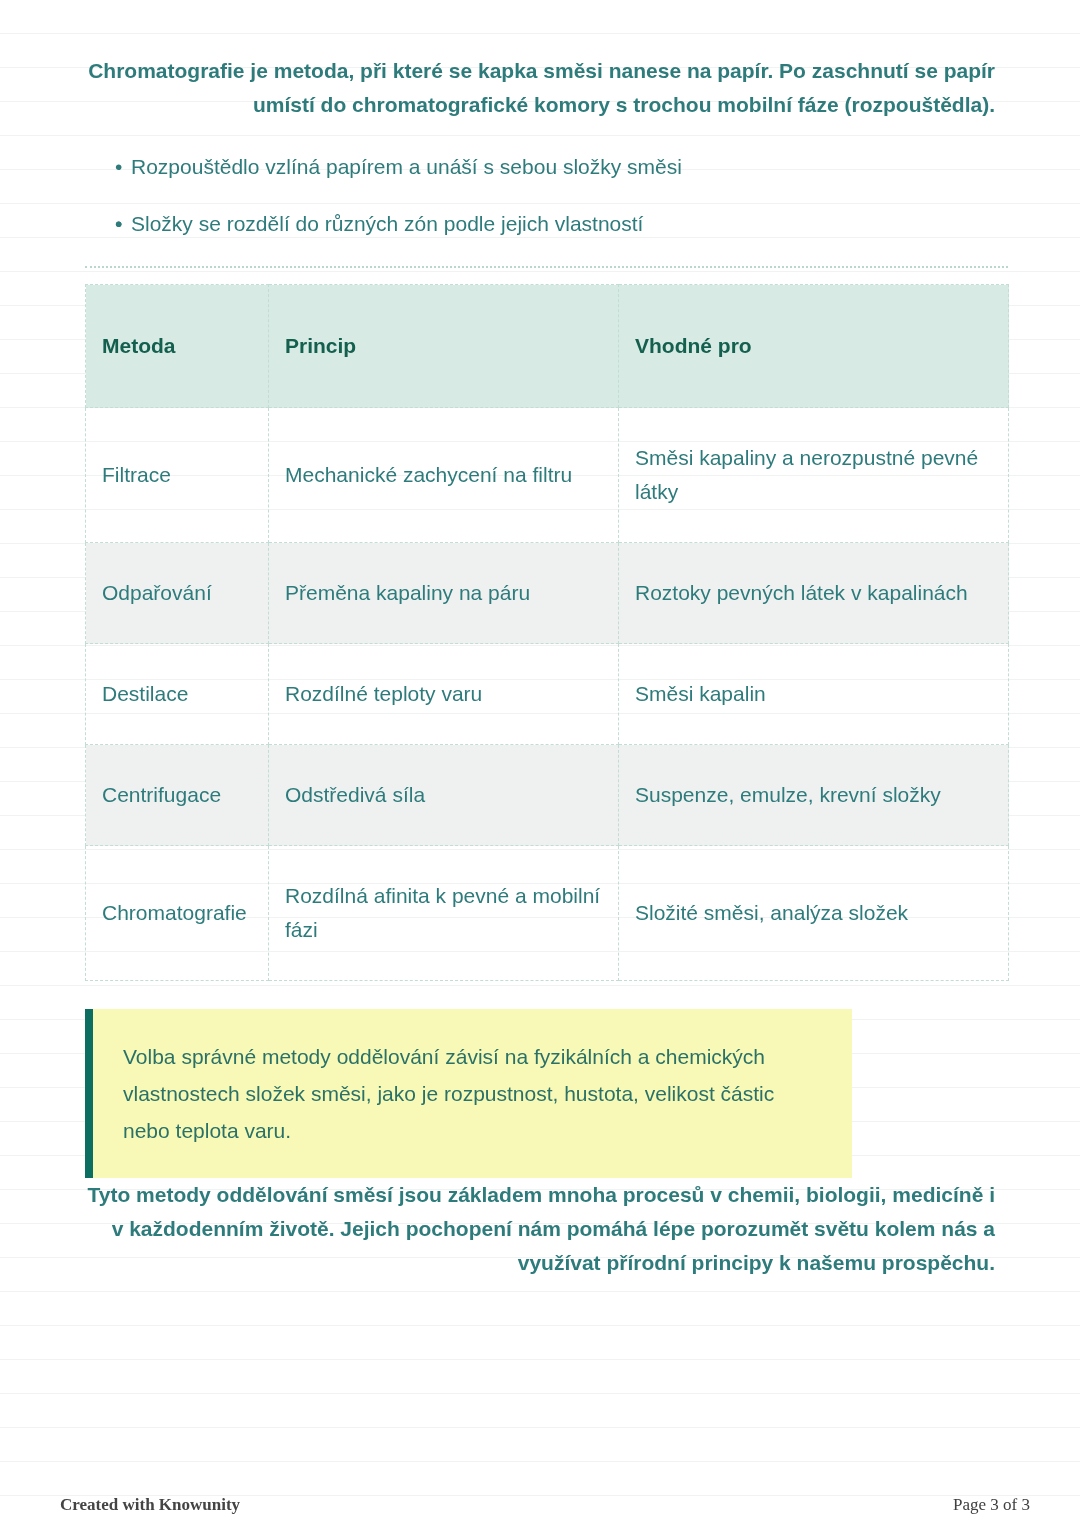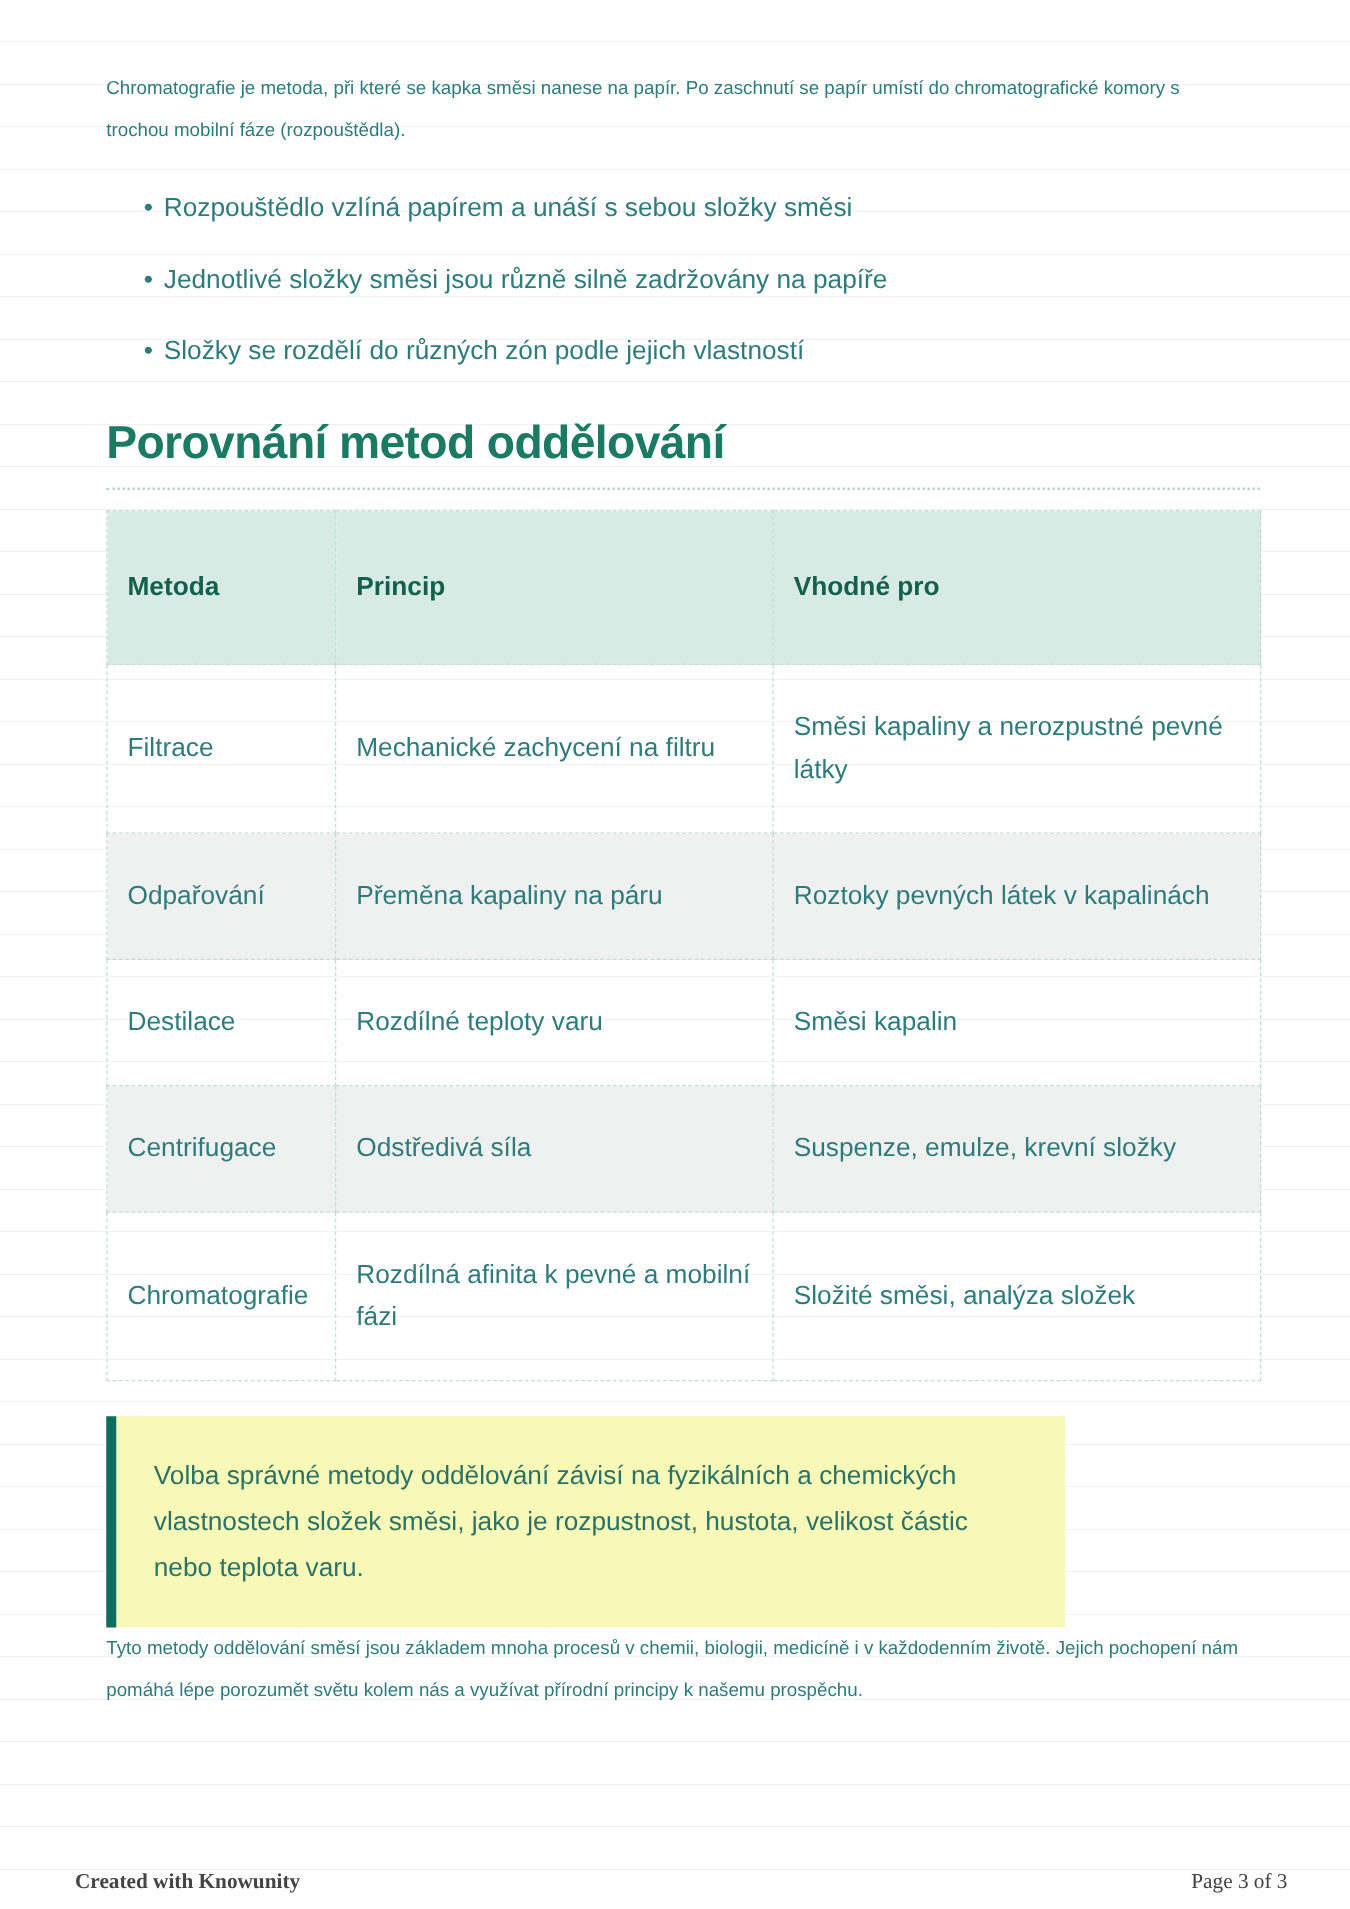--- a/index.html
+++ b/index.html
@@ -24,25 +24,26 @@
     );
     pointer-events: none;
   }
   .content {
     position: relative;
     z-index: 1;
     padding: 54px 72px 0 85px;
   }
   p.body-text {
     margin: 0;
-    font-size: 15px;
+    font-size: 21px;
     line-height: 34px;
-    font-weight: 400;
+    font-weight: 700;
     color: #2e7b7c;
     max-width: 910px;
+    text-align: right;
   }
   .bullets {
     list-style: none;
     margin: 30px 0 0 0;
     padding: 0 0 0 30px;
   }
   .bullets li {
     position: relative;
     font-size: 21px;
     line-height: 30px;
@@ -136,29 +137,27 @@
 
     <p class="body-text">Chromatografie je metoda, při které se kapka směsi nanese na papír. Po zaschnutí se papír umístí do chromatografické komory s trochou mobilní fáze (rozpouštědla).</p>
 
     <ul class="bullets">
       <li>
         <span class="dot">•</span>
         <span>Rozpouštědlo vzlíná papírem a unáší s sebou složky směsi</span>
       </li>
       <li>
         <span class="dot">•</span>
-        <span>Jednotlivé složky směsi jsou různě silně zadržovány na papíře</span>
       </li>
       <li>
         <span class="dot">•</span>
         <span>Složky se rozdělí do různých zón podle jejich vlastností</span>
       </li>
     </ul>
 
-    <h1 class="section-title">Porovnání metod oddělování</h1>
     <hr class="dotted-rule">
 
     <table class="compare">
       <colgroup>
           <col class="c1">
           <col class="c2">
           <col class="c3">
         </colgroup>
       <thead>
         <tr>

